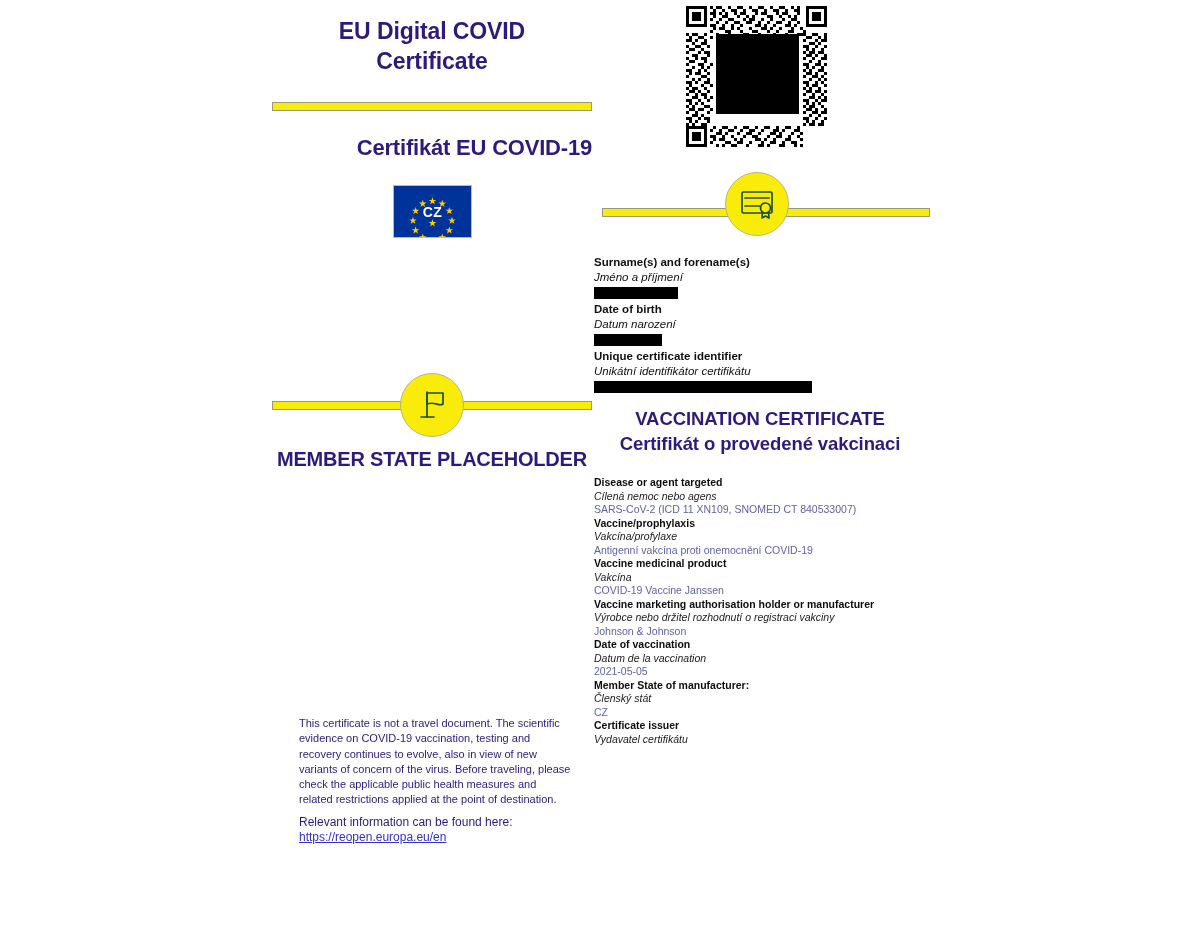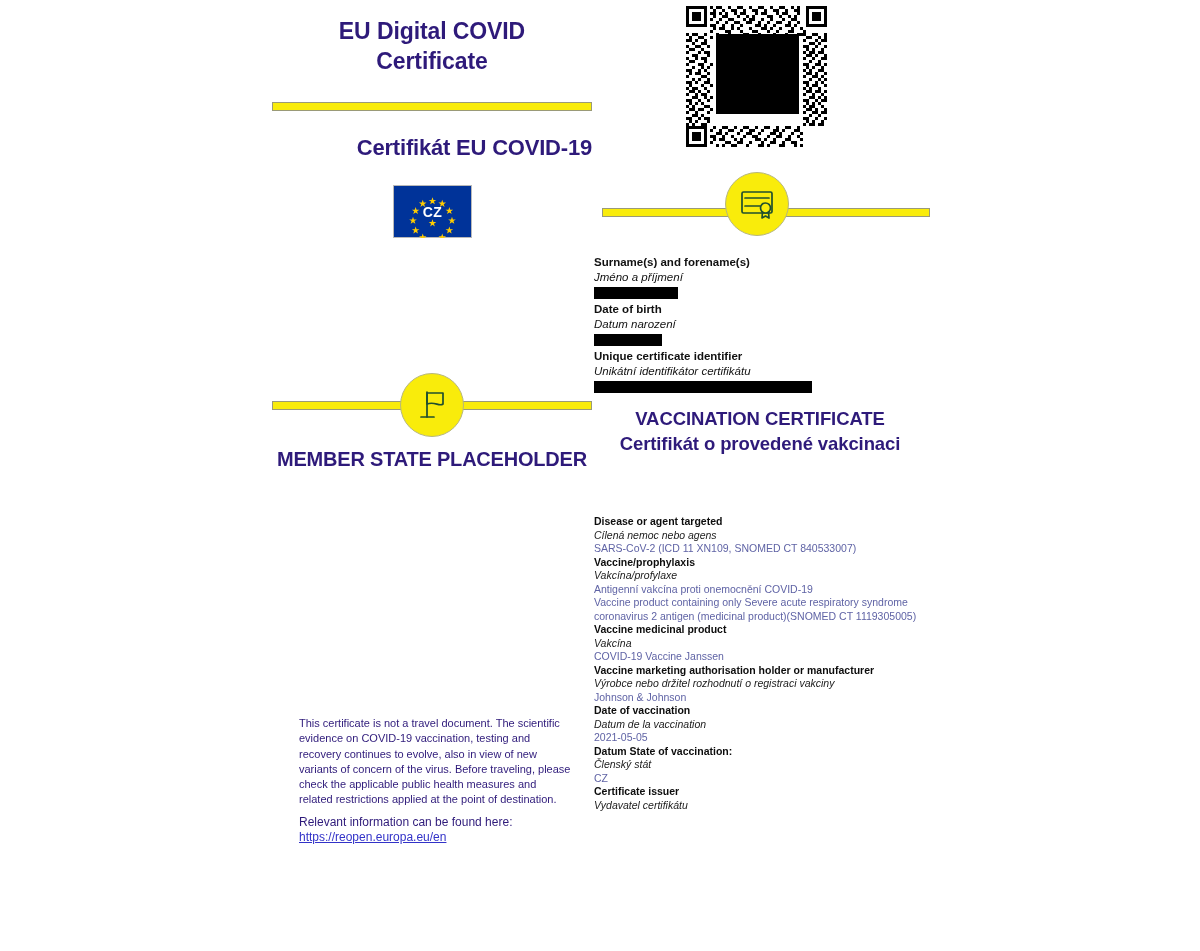--- a/index.html
+++ b/index.html
@@ -238,21 +238,20 @@
     top: 406px;
     width: 336px;
   }
 
   
   #vaccination-details {
     position: absolute;
     left: 2px;
     top: 476px;
     width: 336px;
-    margin-top: 39px;
   }
   .vd-label {
     font-size: 10.5px;
     font-weight: bold;
     color: #0d0d0d;
     line-height: 13.5px;
   }
   .vd-label-it {
     font-size: 10.5px;
     font-style: italic;
@@ -718,21 +717,20 @@
     <div>
       <div class="vd-label">Disease or agent targeted</div>
       <div class="vd-label-it">Cílená nemoc nebo agens</div>
       <div class="vd-value">SARS-CoV-2 (ICD 11 XN109, SNOMED CT 840533007)</div>
     </div>
 
     <div>
       <div class="vd-label">Vaccine/prophylaxis</div>
       <div class="vd-label-it">Vakcína/profylaxe</div>
       <div class="vd-value">Antigenní vakcína proti onemocnění COVID-19</div>
-      <div class="vd-value">Vaccine product containing only Severe acute respiratory syndrome coronavirus 2 antigen (medicinal product)(SNOMED CT 1119305005)</div>
     </div>
 
     <div>
       <div class="vd-label">Vaccine medicinal product</div>
       <div class="vd-label-it">Vakcína</div>
       <div class="vd-value">COVID-19 Vaccine Janssen</div>
     </div>
 
     <div>
       <div class="vd-label">Vaccine marketing authorisation holder or manufacturer</div>
@@ -741,21 +739,21 @@
     </div>
 
 
     <div>
       <div class="vd-label">Date of vaccination</div>
       <div class="vd-label-it">Datum de la vaccination</div>
       <div class="vd-value">2021-05-05</div>
     </div>
 
     <div>
-      <div class="vd-label">Datum State of vaccination:</div>
+      <div class="vd-label">Member State of manufacturer:</div>
       <div class="vd-label-it">Členský stát</div>
       <div class="vd-value">CZ</div>
     </div>
 
     <div>
       <div class="vd-label">Certificate issuer</div>
       <div class="vd-label-it">Vydavatel certifikátu</div>
     </div>
 
   </div>

